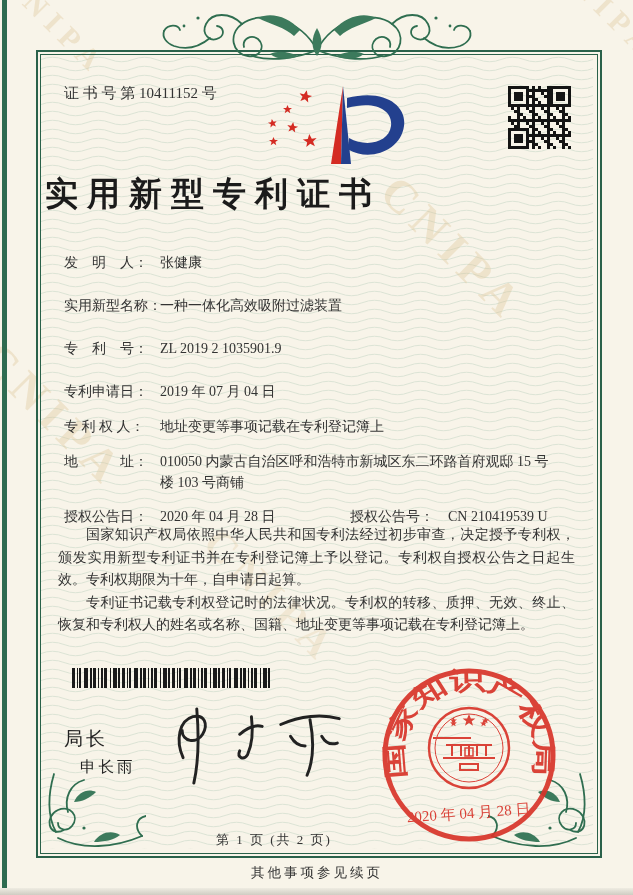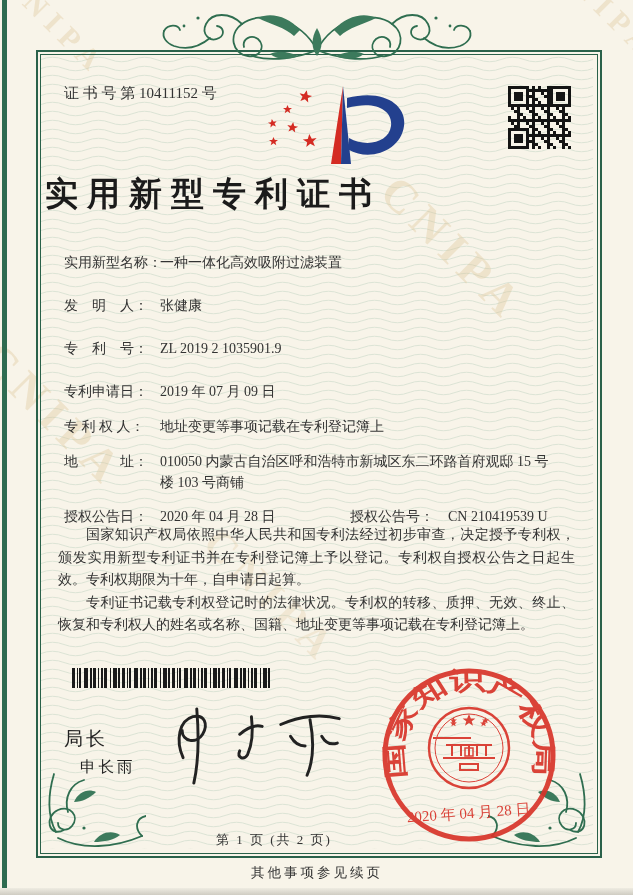--- a/index.html
+++ b/index.html
@@ -592,34 +592,34 @@
       <i class=""></i>
       <i class="b"></i>
       <i class=""></i>
       <i class="b"></i>
     </div>
 
   <div class="title">实用新型专利证书</div>
 
   <div class="fields">
     <div class="row">
+      <span class="lbl">发　明　人：</span>
+      <span class="val">张健康</span>
+    </div>
+    <div class="row">
       <span class="lbl">实用新型名称：</span>
       <span class="val">一种一体化高效吸附过滤装置</span>
-    </div>
-    <div class="row">
-      <span class="lbl">发　明　人：</span>
-      <span class="val">张健康</span>
     </div>
     <div class="row">
       <span class="lbl">专　利　号：</span>
       <span class="val">ZL 2019 2 1035901.9</span>
     </div>
     <div class="row short">
       <span class="lbl">专利申请日：</span>
-      <span class="val">2019 年 07 月 09 日</span>
+      <span class="val">2019 年 07 月 04 日</span>
     </div>
     <div class="row short">
       <span class="lbl">专 利 权 人：</span>
       <span class="val">地址变更等事项记载在专利登记簿上</span>
     </div>
     <div class="row addr" style="margin-bottom:13px;height:42px;">
       <span class="lbl">地　　　址：</span>
       <span class="val">010050 内蒙古自治区呼和浩特市新城区东二环路首府观邸 15 号楼 103 号商铺</span>
     </div>
     <div class="row grant">

